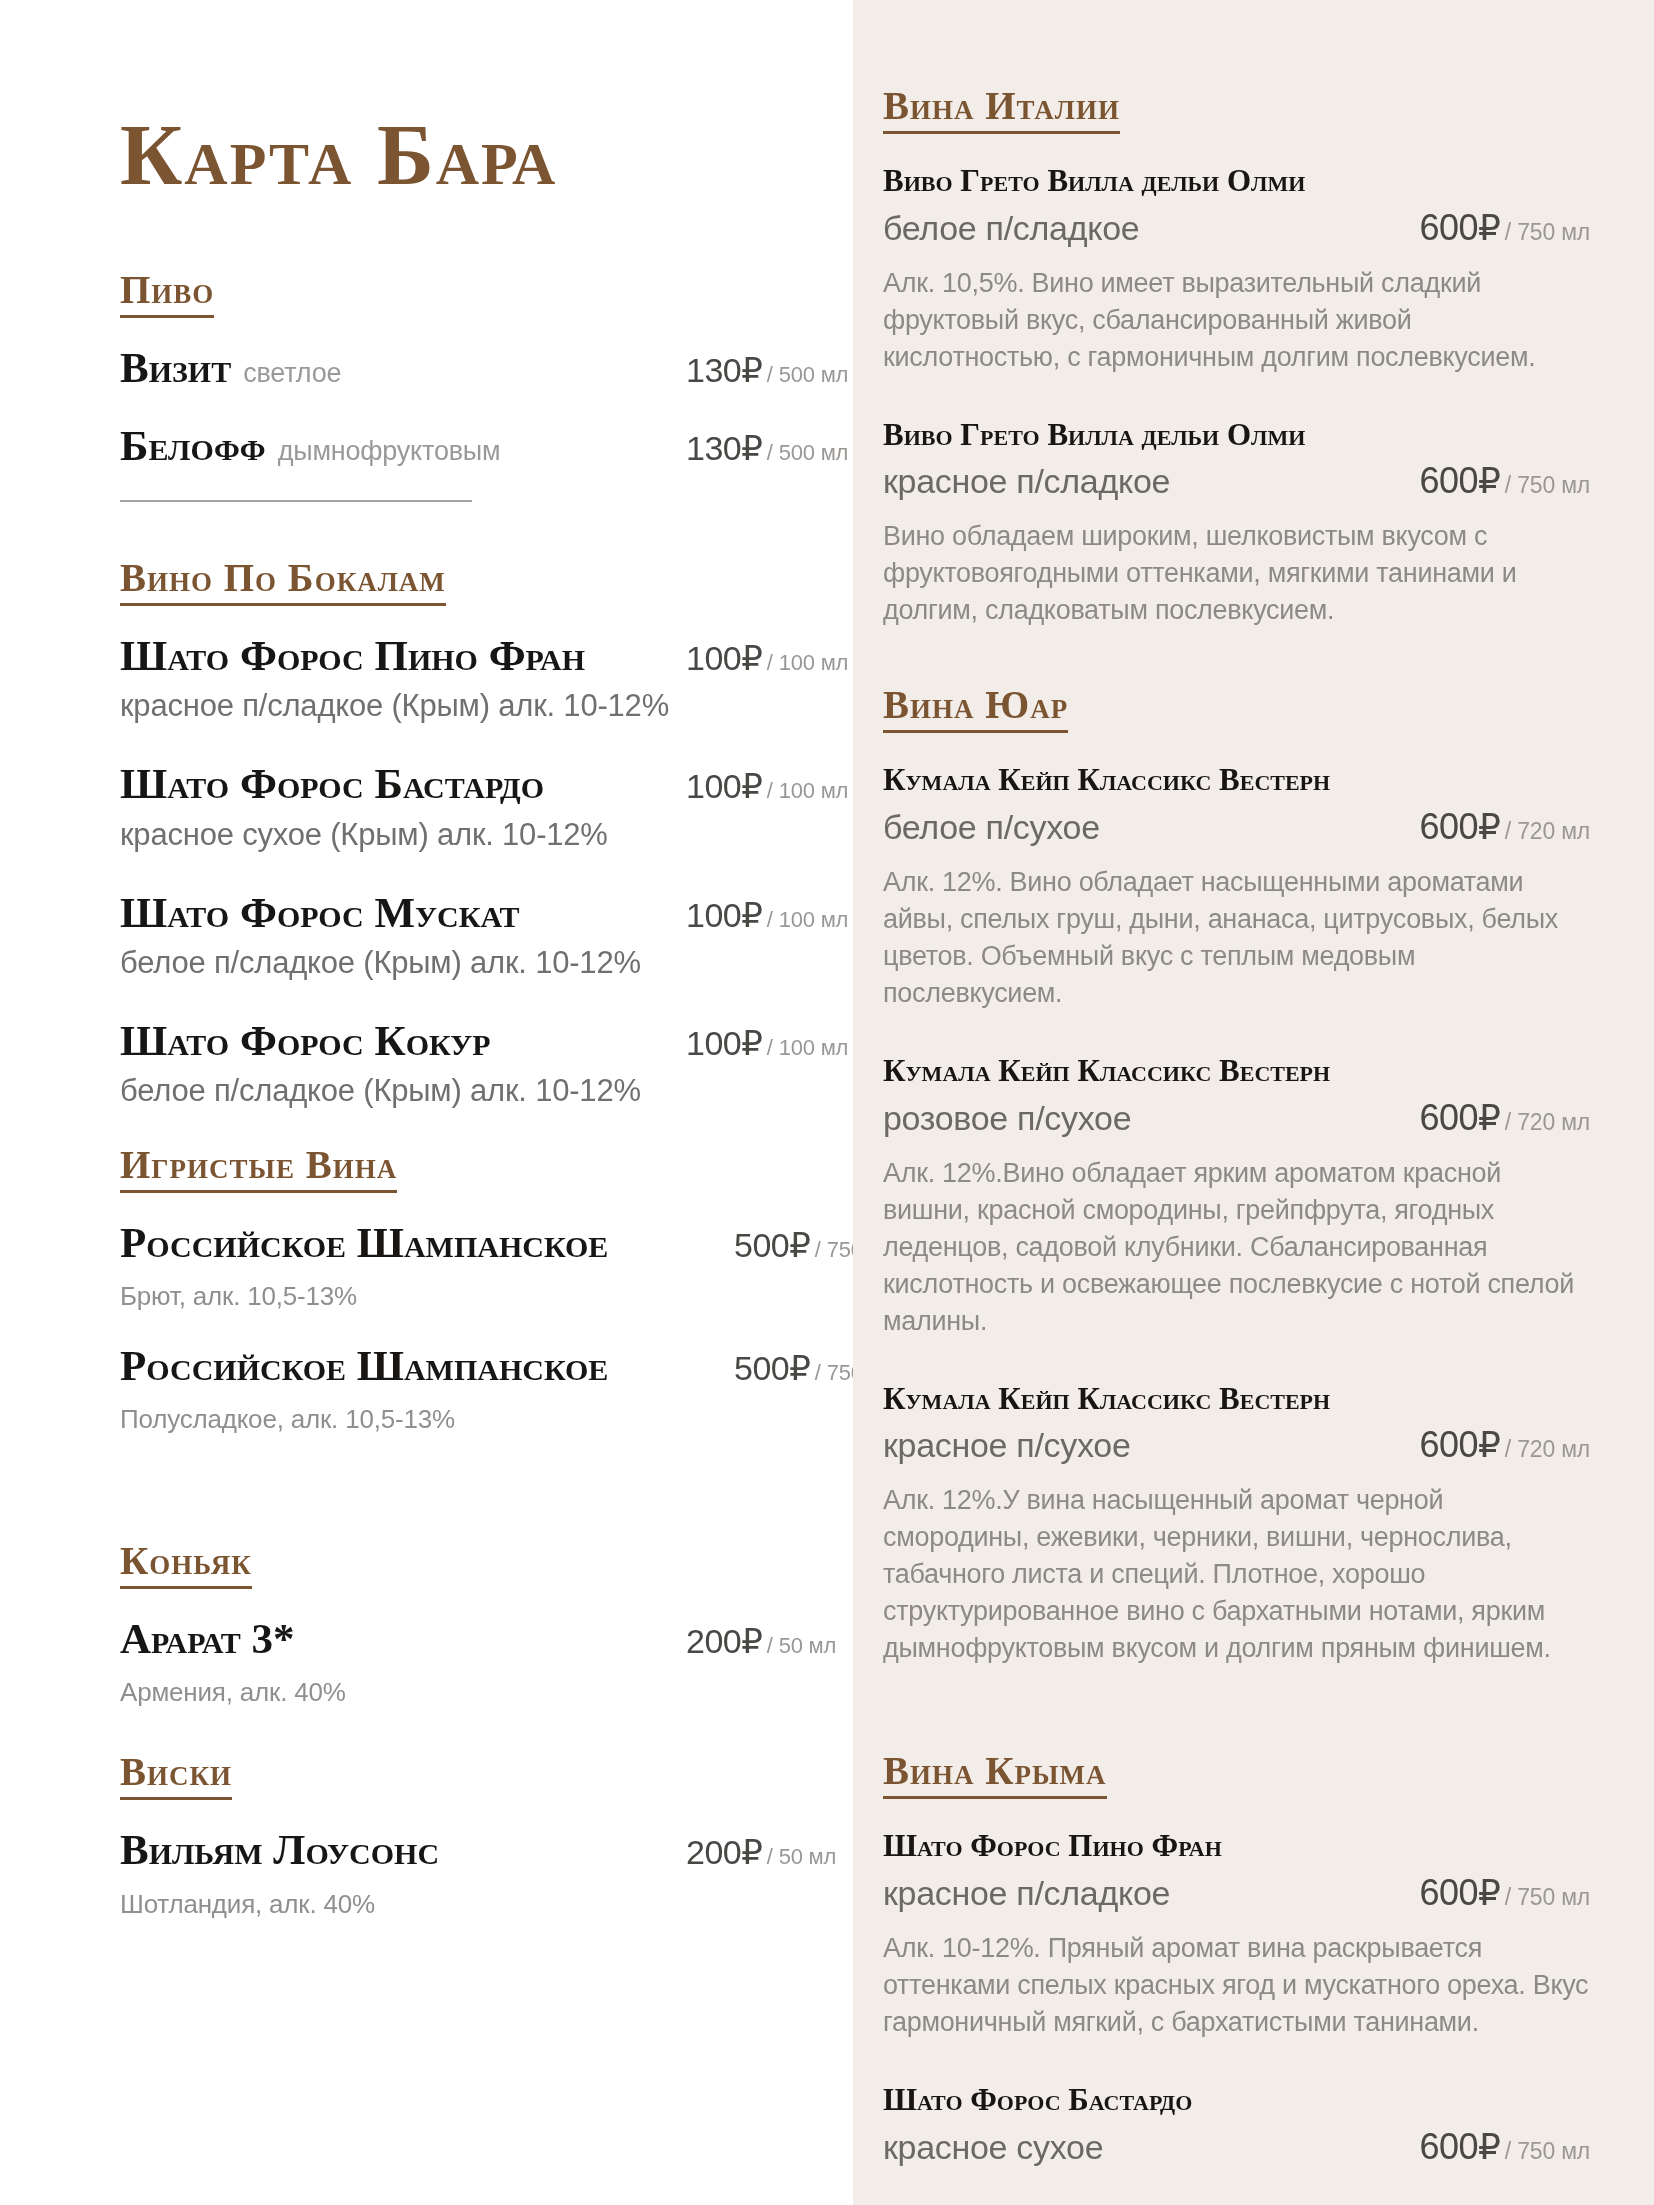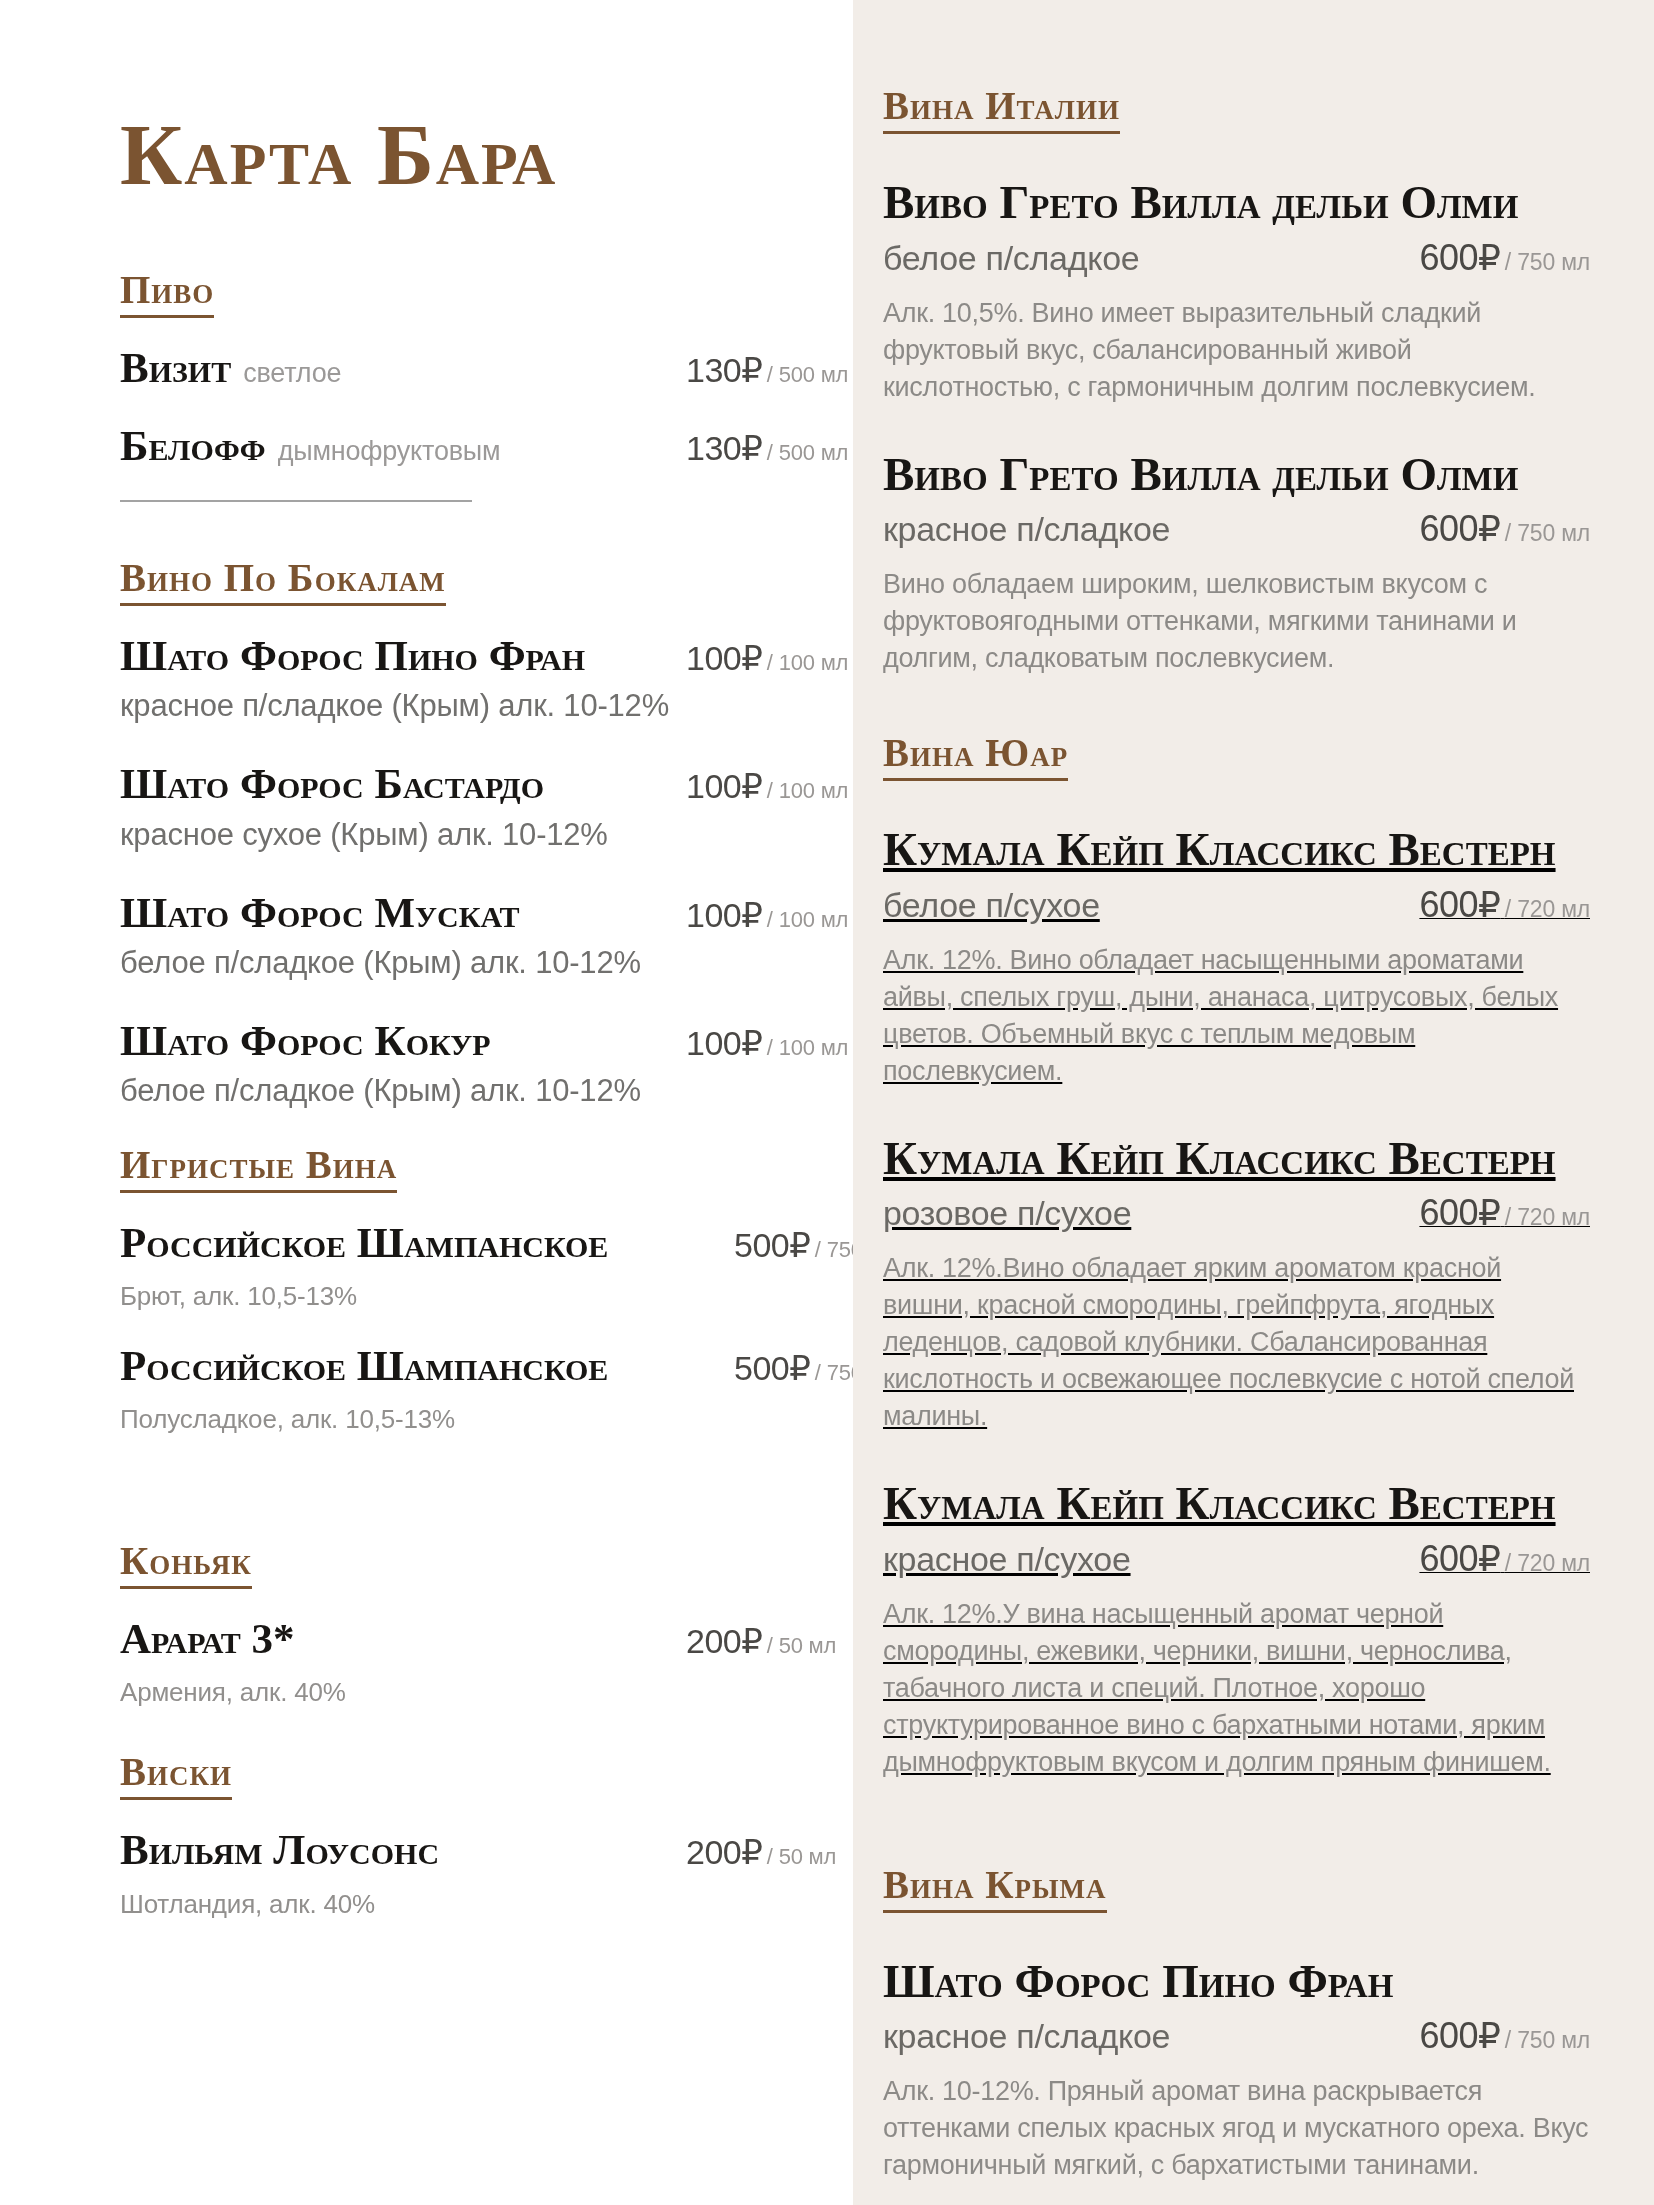--- a/index.html
+++ b/index.html
@@ -46,21 +46,21 @@
     color:#7b5431;
     display:inline-block;
     border-bottom:3px solid #7b5431;
     padding-bottom:6px;
     margin:0 0 26px 0;
   }
   .section{margin:0;}
   .mt-md{margin-top:44px;}
   .mt-lg{margin-top:56px;}
   .mt-xl{margin-top:106px;}
-  .rt-md{margin-top:56px;text-decoration:underline;}
+  .rt-md{margin-top:56px;}
   .rt-lg{margin-top:84px;}
   
   .name{
     font-family:"Liberation Serif","DejaVu Serif",serif;
     font-variant:small-caps;
     font-weight:700;
     color:#181614;
     line-height:1.12;
   }
   
@@ -76,21 +76,21 @@
   .price{white-space:nowrap;flex:none;}
   .price .num{font-size:34px;font-weight:500;color:#4a4845;letter-spacing:-0.5px;}
   .price .unit{font-size:22px;color:#9a9795;letter-spacing:-0.2px;}
   .divider{
     width:352px;height:0;
     border-top:2px solid #a3a3a3;
     margin:28px 0 0 0;
   }
   
   .ritem{margin-bottom:42px;}
-  .r-name{font-size:47px;margin:16px 0 8px 0;}
+  .r-name{font-size:31px;margin:4px 0 8px 0;}
   .subrow{display:flex;align-items:baseline;justify-content:space-between;margin:0 0 16px 0;}
   .r-sub{font-size:34px;color:#6b6965;letter-spacing:-0.3px;}
   .rprice{white-space:nowrap;flex:none;text-align:right;}
   .rprice .num{font-size:36px;font-weight:500;color:#4a4845;letter-spacing:-0.5px;}
   .rprice .unit{font-size:23px;color:#9a9795;letter-spacing:-0.2px;}
   .desc{
     font-size:27px;line-height:1.37;
     color:#8c8a87;
     letter-spacing:-0.3px;
     margin:0;max-width:706px;

